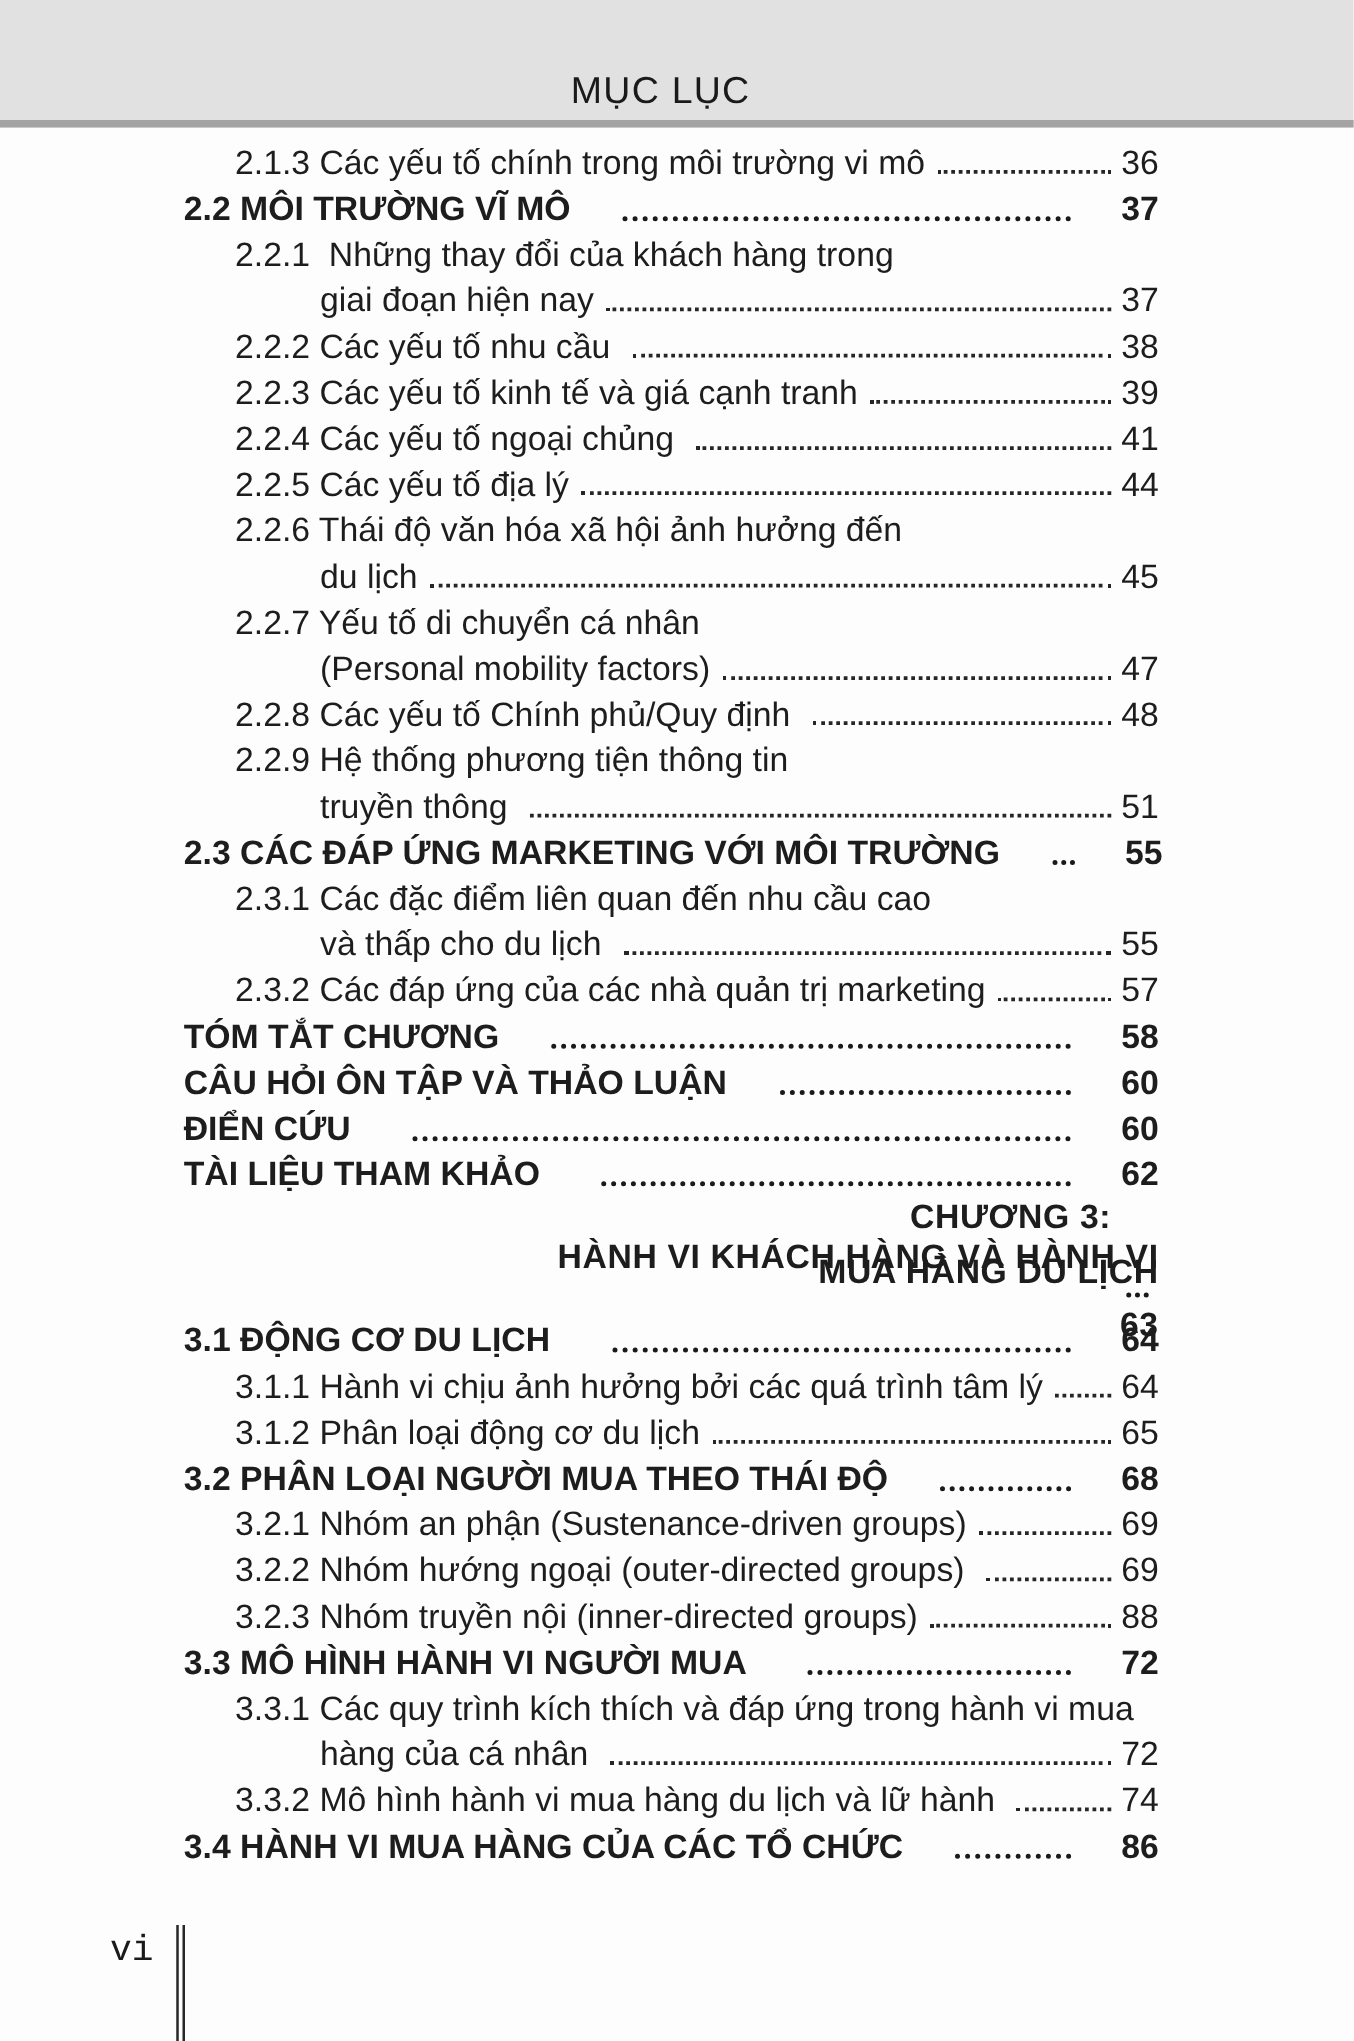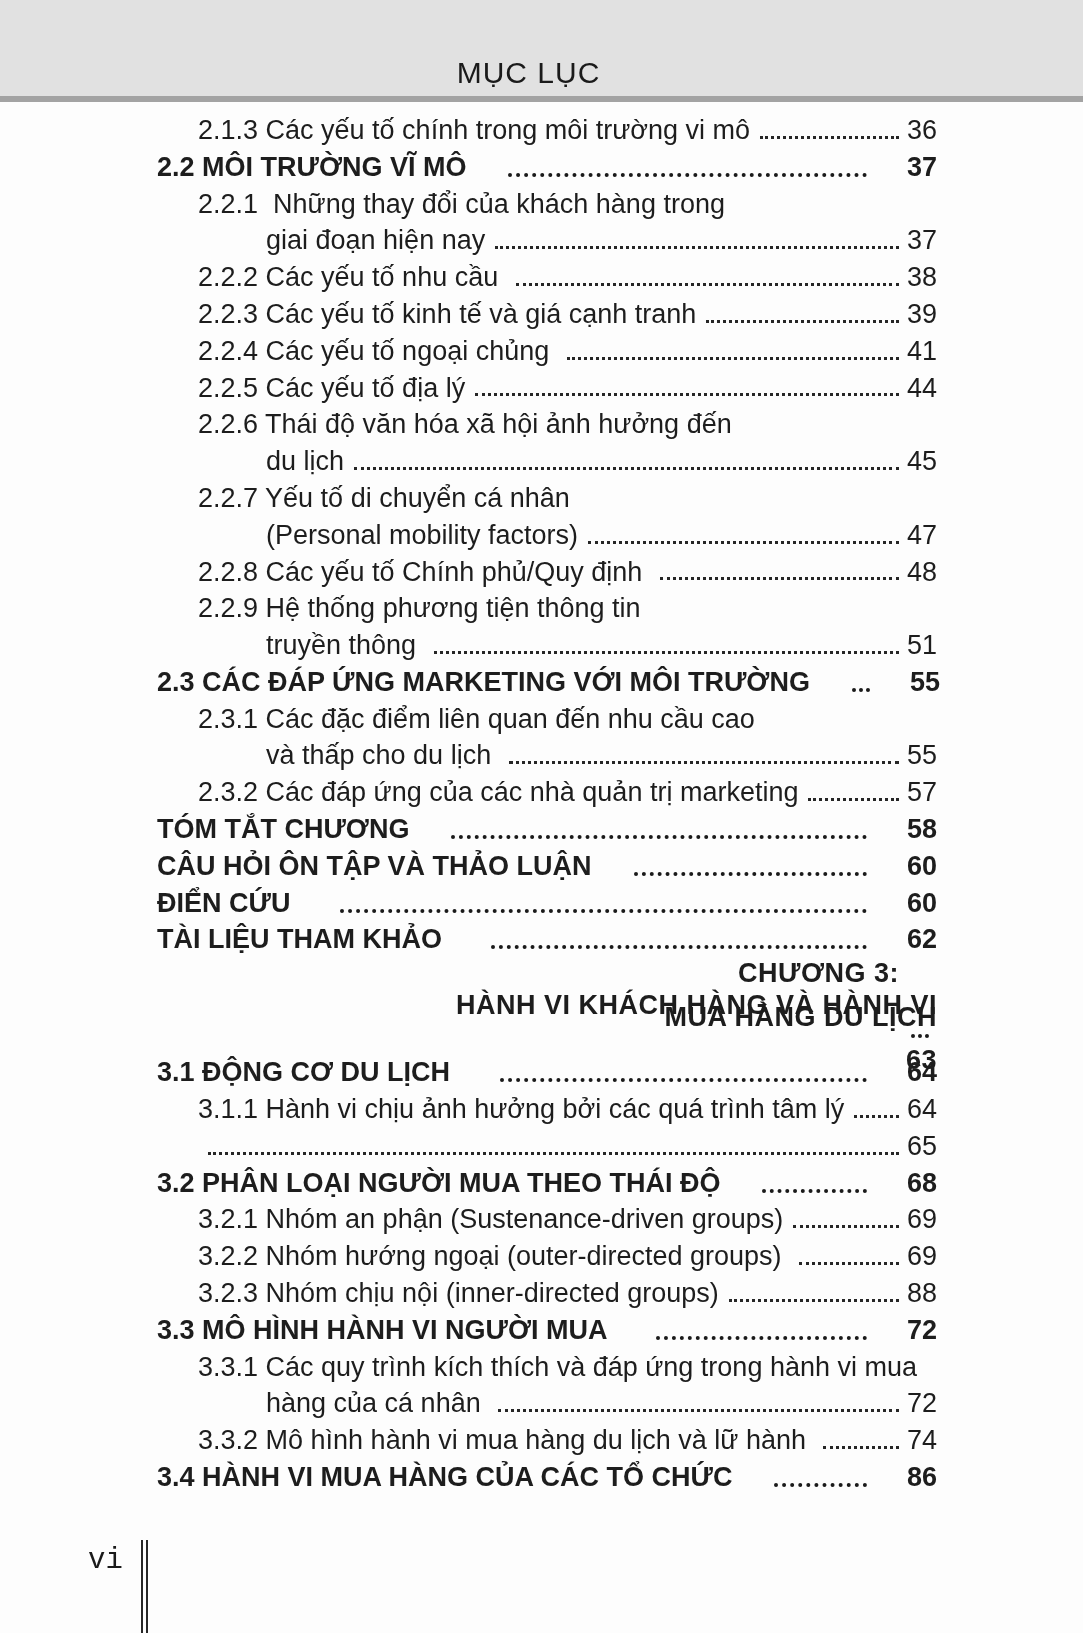--- a/index.html
+++ b/index.html
@@ -23,21 +23,21 @@
     position: absolute; left: 0; right: 26px; top: 56px;
     text-align: center;
     font-size: 30px;
     letter-spacing: 1px;
     color: #1a1a1a;
   }
 
   
   .toc {
     position: absolute;
-    left: 90px; top: 110px;
+    left: 80px; top: 110px;
     width: 847px;
   }
   .row {
     display: flex;
     align-items: flex-end;
     height: 36.8px;
     font-size: 27px;
     line-height: 1.18;
     white-space: nowrap;
   }
@@ -215,40 +215,41 @@
       <span class="txt">3.1 ĐỘNG CƠ DU LỊCH </span>
       <span class="leader"></span>
       <span class="pg">64</span>
     </div>
     <div class="row sub">
       <span class="txt">3.1.1 Hành vi chịu ảnh hưởng bởi các quá trình tâm lý</span>
       <span class="leader"></span>
       <span class="pg">64</span>
     </div>
     <div class="row sub">
+      <span class="txt">3.1.2 Phân loại động cơ du lịch</span>
       <span class="leader"></span>
       <span class="pg">65</span>
     </div>
     <div class="row sec">
       <span class="txt">3.2 PHÂN LOẠI NGƯỜI MUA THEO THÁI ĐỘ</span>
       <span class="leader"></span>
       <span class="pg">68</span>
     </div>
     <div class="row sub">
       <span class="txt">3.2.1 Nhóm an phận (Sustenance-driven groups)</span>
       <span class="leader"></span>
       <span class="pg">69</span>
     </div>
     <div class="row sub">
       <span class="txt">3.2.2 Nhóm hướng ngoại (outer-directed groups) </span>
       <span class="leader"></span>
       <span class="pg">69</span>
     </div>
     <div class="row sub">
-      <span class="txt">3.2.3 Nhóm chịu nội (inner-directed groups)</span>
+      <span class="txt">3.2.3 Nhóm truyền nội (inner-directed groups)</span>
       <span class="leader"></span>
       <span class="pg">88</span>
     </div>
     <div class="row sec">
       <span class="txt">3.3 MÔ HÌNH HÀNH VI NGƯỜI MUA </span>
       <span class="leader"></span>
       <span class="pg">72</span>
     </div>
     <div class="row sub">
       <span class="txt">3.3.1 Các quy trình kích thích và đáp ứng trong hành vi mua</span>

